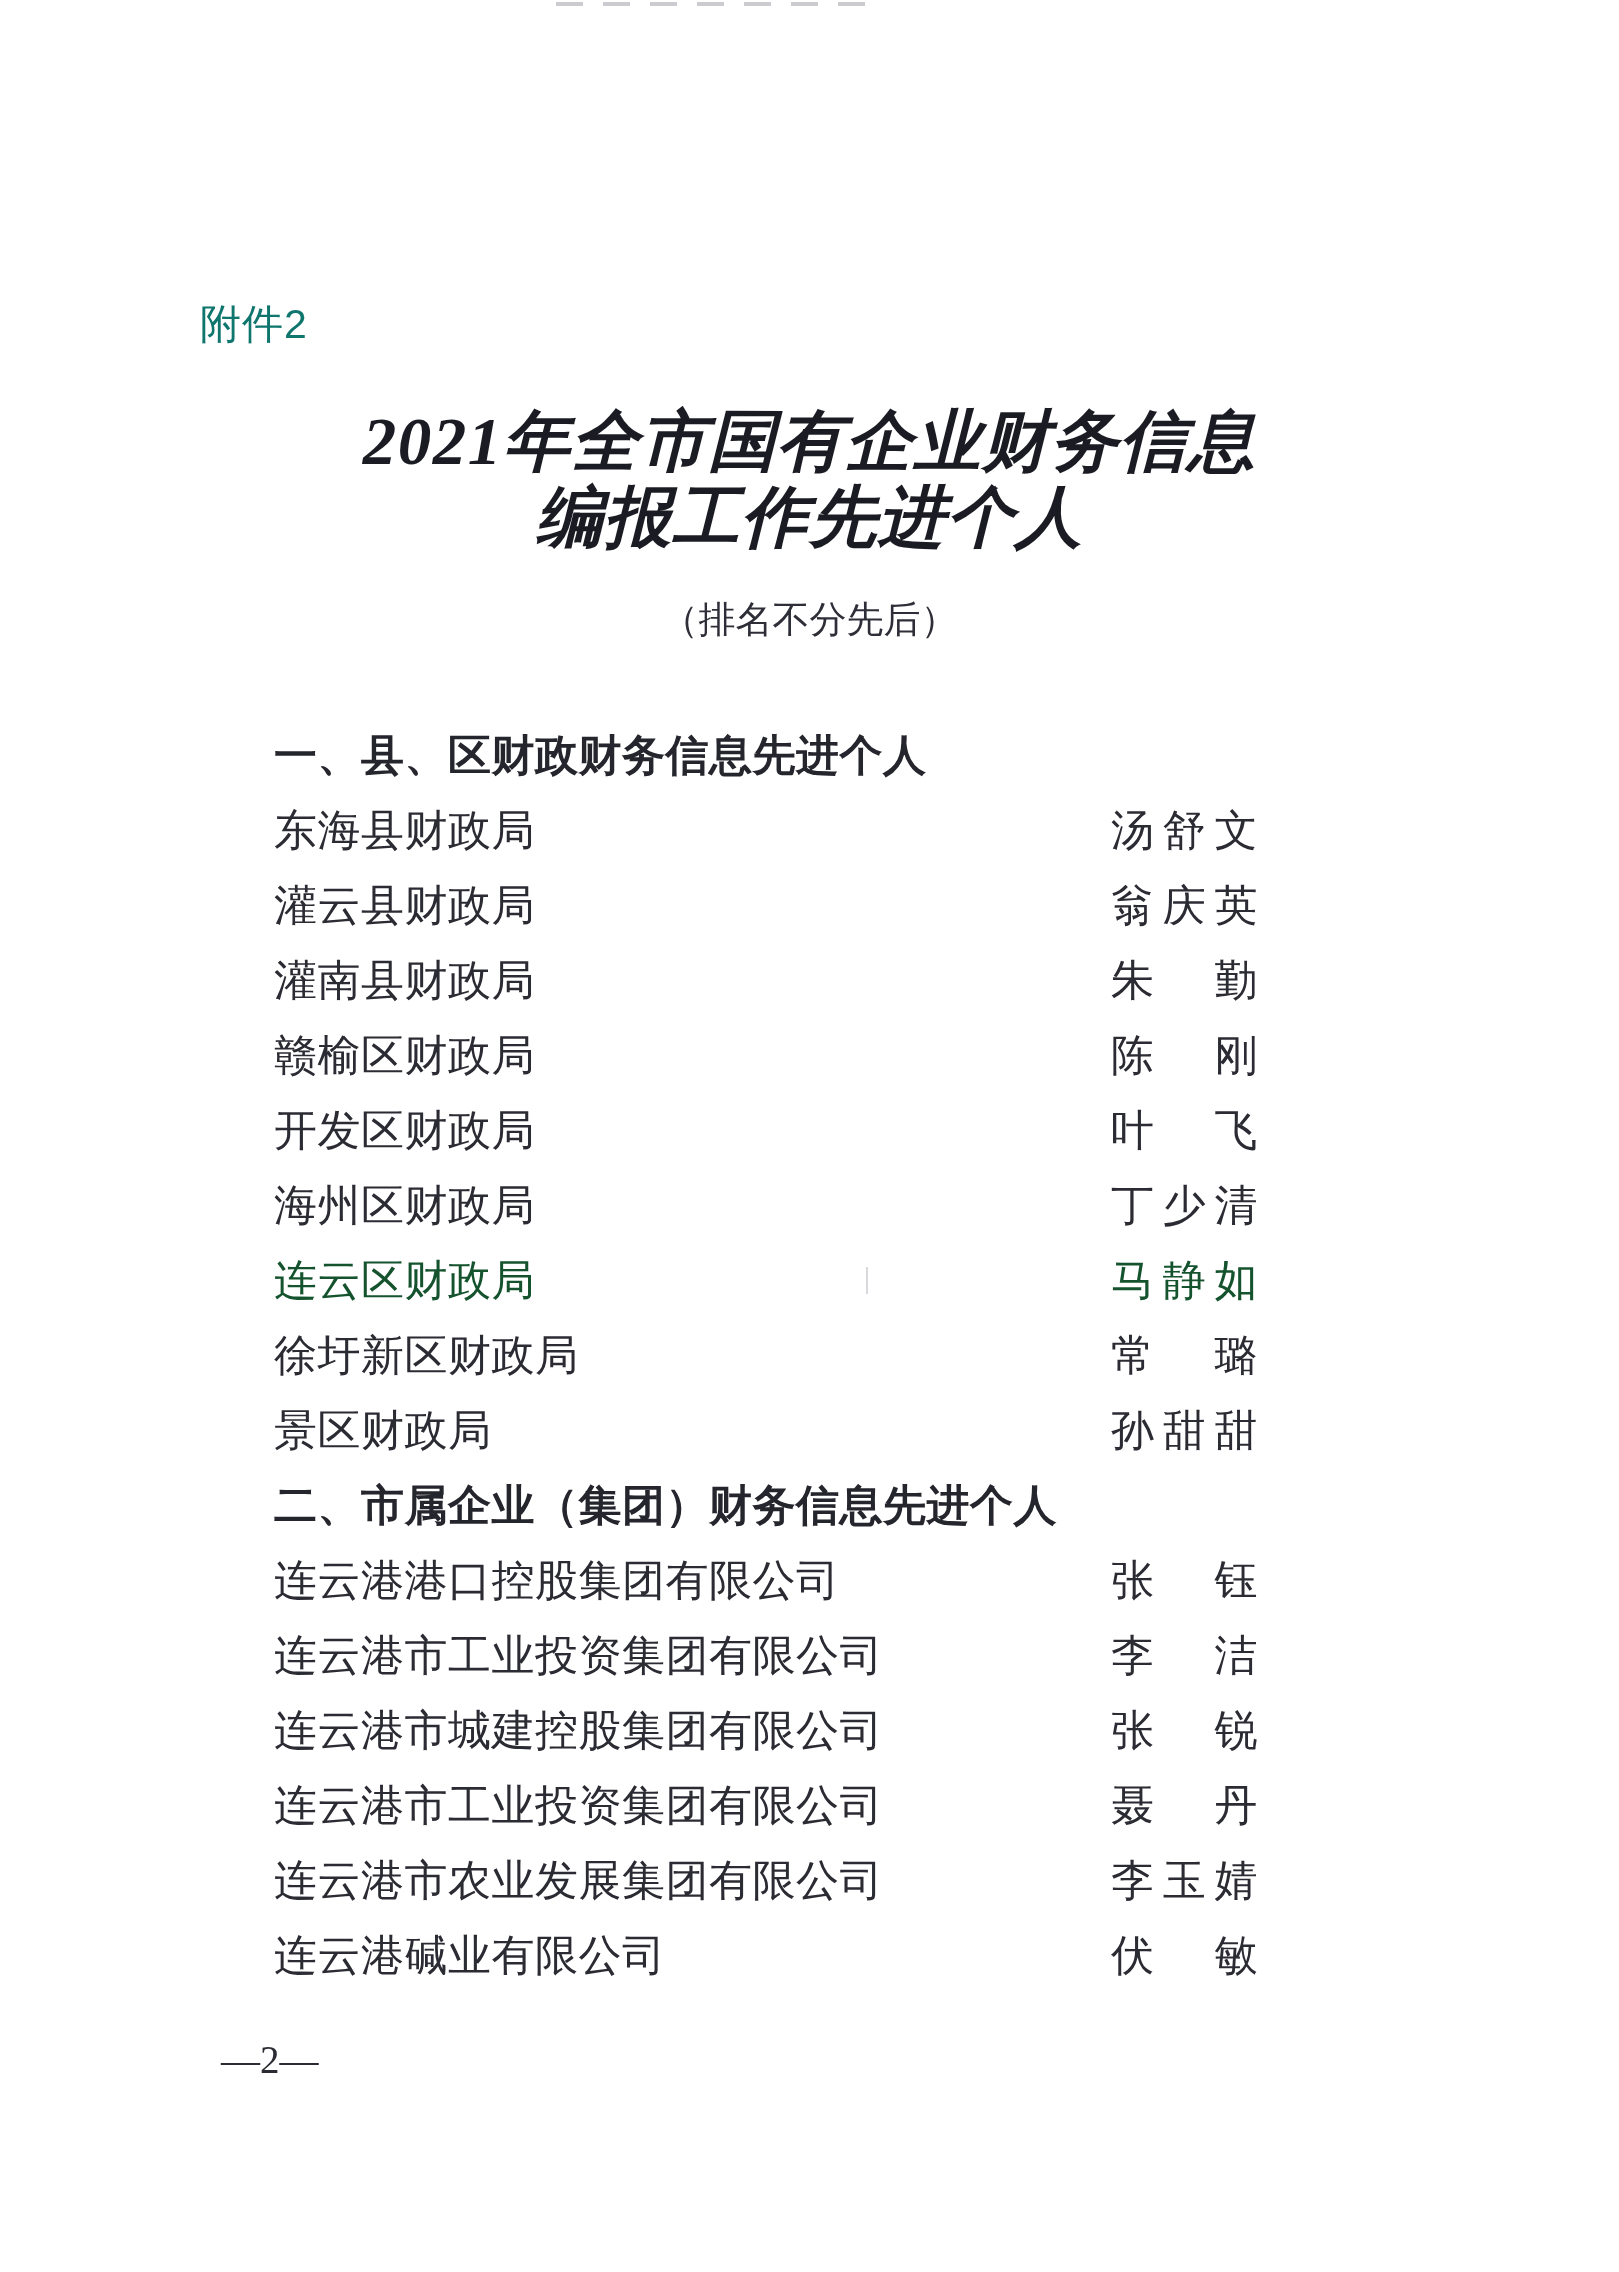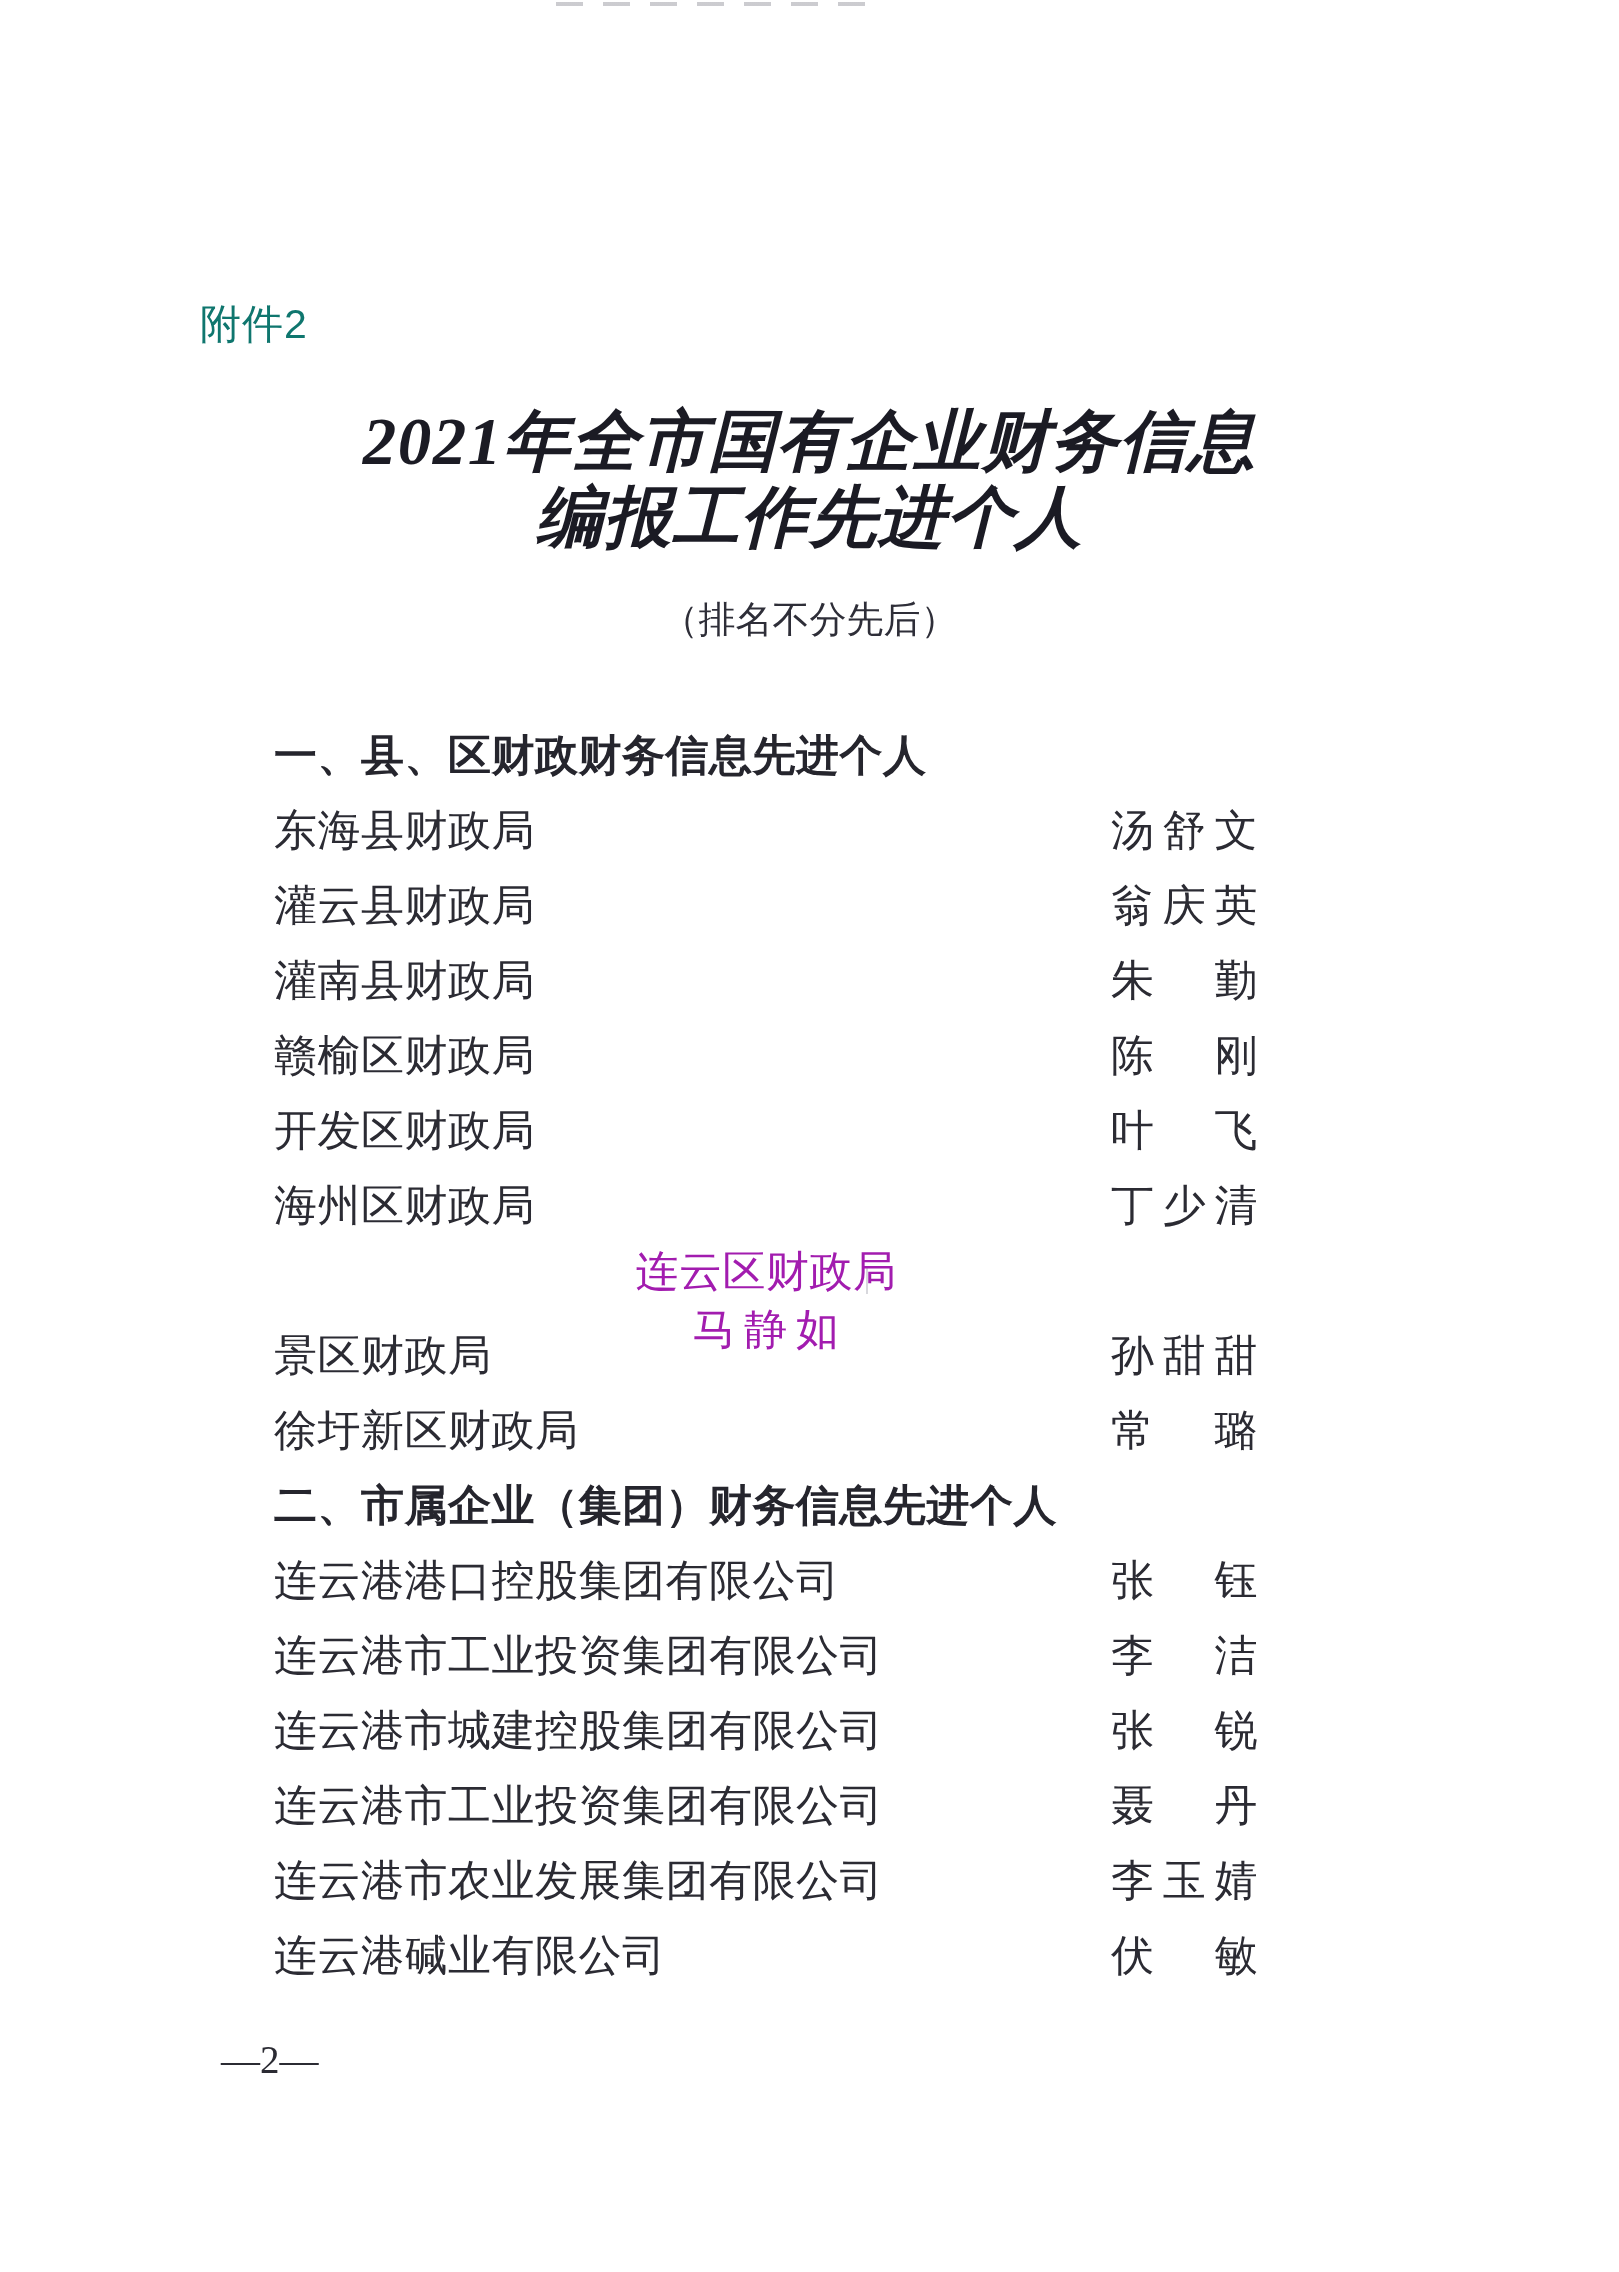--- a/index.html
+++ b/index.html
@@ -100,22 +100,21 @@
   .award-row .org {
     white-space: nowrap;
   }
   .award-row .name {
     width: 147px;
     text-align: justify;
     text-align-last: justify;
     white-space: nowrap;
   }
   .award-row.muted {
-    color: #a21caf;
-    flex-direction: column;
+    color: #14532d;
   }
   .page-number {
     position: absolute;
     left: 221px;
     top: 2036px;
     font-size: 39px;
     line-height: 47px;
     color: #2b2b33;
   }
 </style>
@@ -160,27 +159,27 @@
       </div>
       <div class="award-row">
         <span class="org">海州区财政局</span>
         <span class="name">丁少清</span>
       </div>
       <div class="award-row muted">
         <span class="org">连云区财政局</span>
         <span class="name">马静如</span>
       </div>
       <div class="award-row">
+        <span class="org">徐圩新区财政局</span>
+        <span class="name">常璐</span>
+      </div>
+      <div class="award-row">
         <span class="org">景区财政局</span>
         <span class="name">孙甜甜</span>
       </div>
-      <div class="award-row">
-        <span class="org">徐圩新区财政局</span>
-        <span class="name">常璐</span>
-      </div>
       <div class="section-heading">二、市属企业（集团）财务信息先进个人</div>
       <div class="award-row">
         <span class="org">连云港港口控股集团有限公司</span>
         <span class="name">张钰</span>
       </div>
       <div class="award-row">
         <span class="org">连云港市工业投资集团有限公司</span>
         <span class="name">李洁</span>
       </div>
       <div class="award-row">

